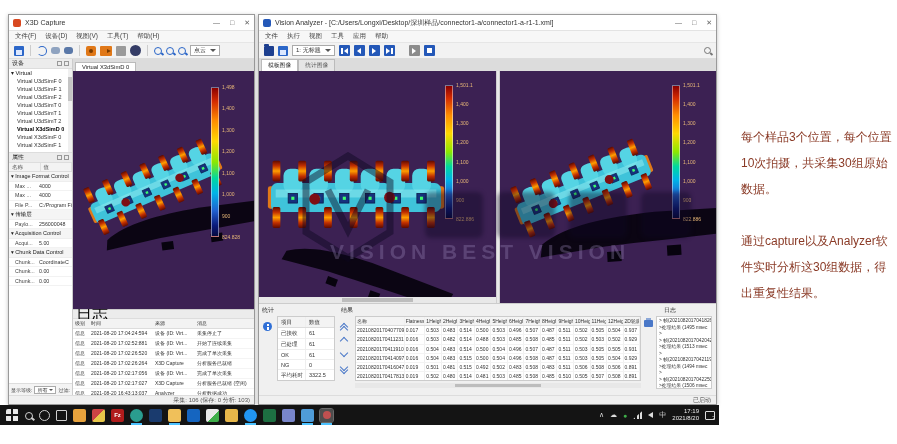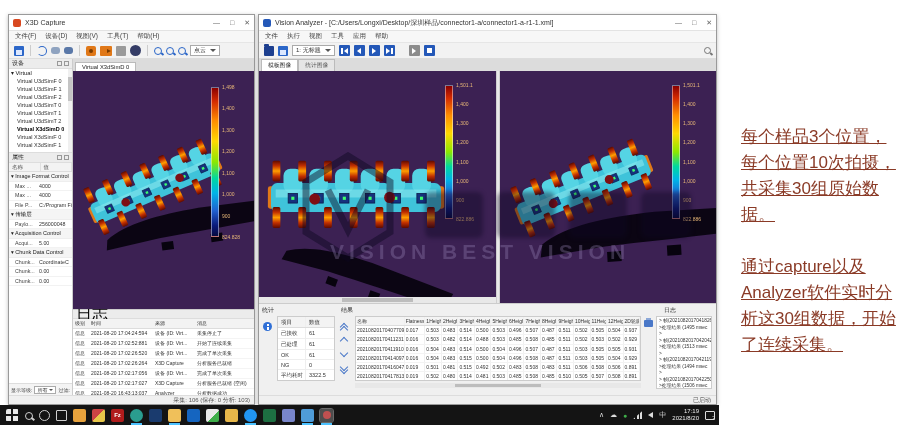--- a/index.html
+++ b/index.html
@@ -148,21 +148,21 @@
   
   .watermark { position:absolute; left:0; top:0; width:897px; height:444px; pointer-events:none; z-index:5; }
   .wm-hex { position:absolute; left:300px; top:152px; }
   .wm-blob { position:absolute; top:192px; width:58px; height:46px; background:rgba(15,8,35,.42);
              border-radius:6px; filter:blur(2px); }
   .wm-text { position:absolute; left:330px; top:240px; width:380px; font-size:21px; letter-spacing:5px;
              color:rgba(160,140,190,.32); font-weight:bold; white-space:nowrap; }
 
   
   .annotation { position:absolute; left:741px; top:124px; width:156px; color:#8a3a26; z-index:2; }
-  .annotation p { font-size:17px; line-height:26px; margin-bottom:26px;text-decoration:underline; }
+  .annotation p { font-size:12px; line-height:26px; margin-bottom:26px; }
 
   
   .taskbar { position:absolute; left:0; top:405px; width:719px; height:20px; background:#141414;
              display:flex; align-items:center; z-index:6; }
   .tb-ico { width:13px; height:13px; margin-left:6px; position:relative; flex:none; border-radius:2px; }
   .tb-start { background-image:linear-gradient(#e8e8e8,#e8e8e8),linear-gradient(#e8e8e8,#e8e8e8),
               linear-gradient(#e8e8e8,#e8e8e8),linear-gradient(#e8e8e8,#e8e8e8);
               background-size:5px 5px; background-position:0 0,7px 0,0 7px,7px 7px; background-repeat:no-repeat; }
   .tb-circle { border:1.5px solid #cfcfcf; border-radius:50%; width:11px; height:11px; }
   .tb-searchico { border:1.5px solid #cfcfcf; border-radius:50%; width:8px; height:8px; margin-top:1px; }
@@ -733,21 +733,21 @@
     </svg>
     <div class="wm-blob" style="left:425px"></div>
     <div class="wm-blob" style="left:497px"></div>
     <div class="wm-blob" style="left:569px"></div>
     <div class="wm-blob" style="left:641px;width:50px"></div>
     <div class="wm-text">VISION BEST VISION</div>
   </div>
 
   <div class="annotation">
     <p>每个样品3个位置，每个位置10次拍摄，共采集30组原始数据。</p>
-    <p>通过capture以及Analyzer软件实时分析这30组数据，开始了连续采集。</p>
+    <p>通过capture以及Analyzer软件实时分析这30组数据，得出重复性结果。</p>
   </div>
 
   <div class="taskbar">
     <div class="tb-ico tb-start"></div>
     <div class="tb-ico tb-searchico"></div>
     <div class="tb-ico tb-circle"></div>
     <div class="tb-ico tb-taskview"></div>
     <div class="tb-ico tb-app" style="background:#e8a33d"></div>
     <div class="tb-ico tb-app" style="background:linear-gradient(135deg,#cc4444 50%,#e8c84a 50%)"></div>
     <div class="tb-ico tb-app" style="background:#b01c1c">

